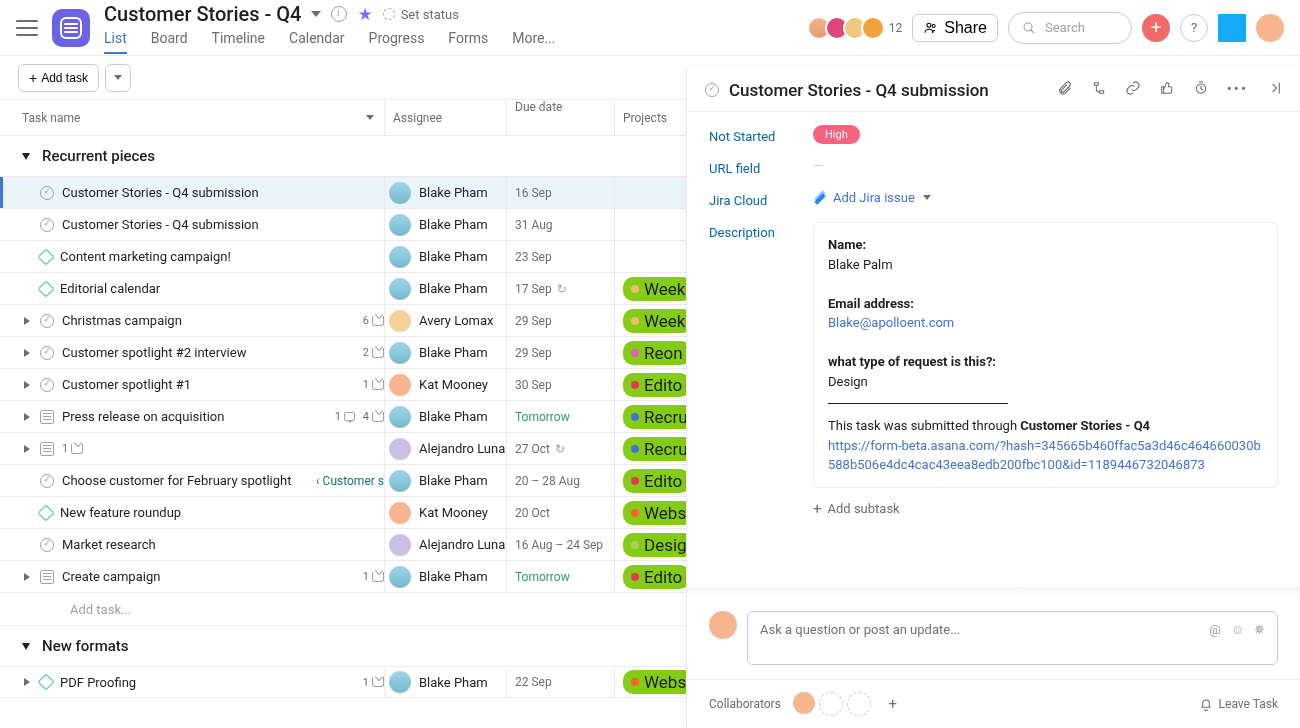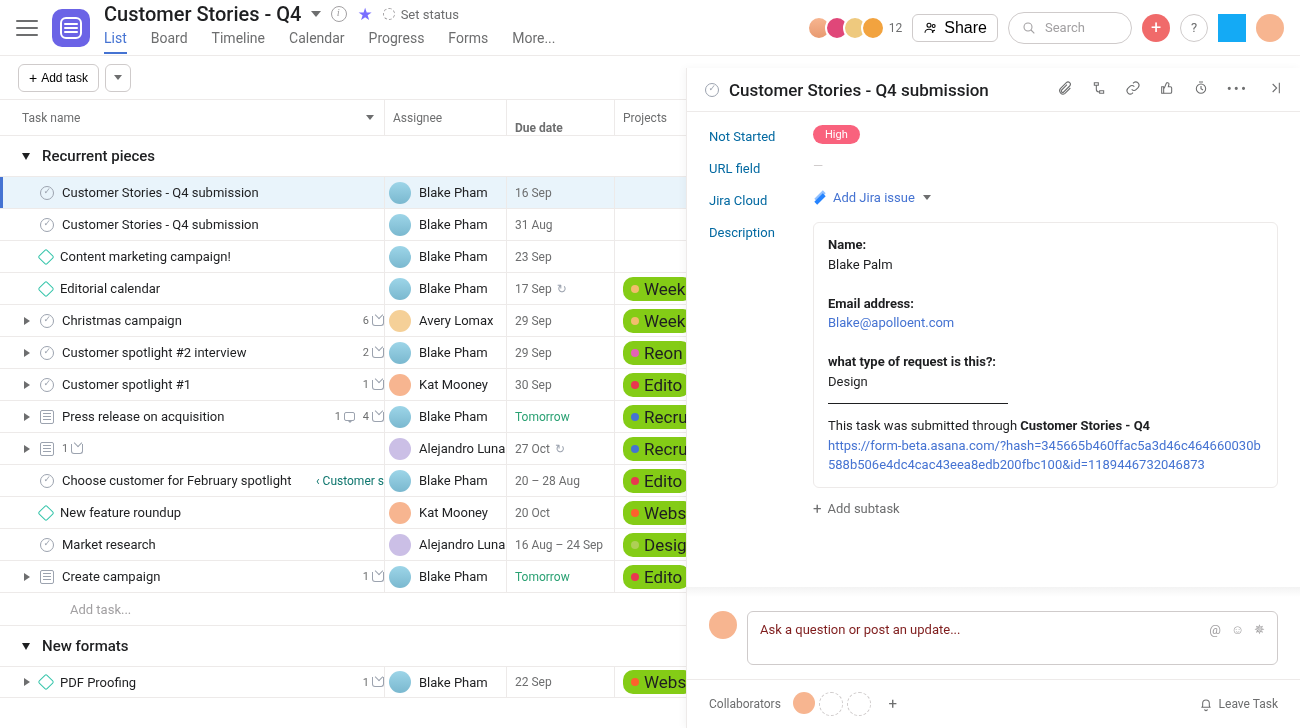--- a/index.html
+++ b/index.html
@@ -51,21 +51,21 @@
   .toolbar { height:44px; display:flex; align-items:center; padding:0 18px; gap:6px; border-bottom:1px solid #edeae9;}
   .add-task-btn { border:1px solid #cfcbcb; border-radius:6px; padding:5px 10px; font-size:12px; display:flex; align-items:center; gap:4px; cursor:pointer; background:#fff;}
   .add-task-chev { border:1px solid #cfcbcb; border-radius:6px; width:26px; height:28px; display:flex; align-items:center; justify-content:center; cursor:pointer; background:#fff;}
   .small-chev { width:0;height:0;border-left:4px solid transparent;border-right:4px solid transparent;border-top:5px solid #6d6e6f;}
 
   
   .list-area { position:absolute; top:100px; left:0; right:0; bottom:0; overflow:hidden; }
   .col-headers { height:36px; display:flex; align-items:center; font-size:12px; color:#6d6e6f; border-bottom:1px solid #edeae9;}
   .col-task { width:384px; padding-left:22px; display:flex; align-items:center; justify-content:space-between; padding-right:10px;}
   .col-ass { width:122px; padding-left:8px; border-left:1px solid #edeae9; height:100%; display:flex;align-items:center;}
-  .col-due { width:108px; padding-left:8px; border-left:1px solid #edeae9; height:100%; display:flex;align-items:flex-end;font-weight:bold;}
+  .col-due { width:108px; padding-left:8px; border-left:1px solid #edeae9; height:100%; display:flex;align-items:flex-start;}
   .col-proj { width:100px; padding-left:8px; border-left:1px solid #edeae9; height:100%; display:flex;align-items:center;}
 
   .section-row { height:40px; display:flex; align-items:center; padding-left:22px; gap:12px; font-size:15px; font-weight:500;}
   .tri { width:0;height:0;border-left:4px solid transparent;border-right:4px solid transparent;border-top:7px solid #1e1f21;}
 
   .task-row { height:32px; display:flex; align-items:center; border-top:1px solid #edeae9; font-size:13px;}
   .task-row:last-child{border-bottom:1px solid #edeae9;}
   .task-row.sel { background:#e9f4fb; box-shadow: inset 3px 0 0 #4573d2;}
   .cell-task { width:384px; display:flex; align-items:center; padding-left:22px; gap:8px; height:100%; overflow:hidden; white-space:nowrap;}
   .expand-tri { width:10px; display:inline-flex; justify-content:center;}
@@ -114,21 +114,21 @@
   .jira-ic::after{content:"";position:absolute;left:1px;top:3px;width:12px;height:4px;background:#2684ff;transform:rotate(-45deg);opacity:.5;}
   .desc-box { border:1px solid #edeae9; border-radius:6px; padding:12px 14px; font-size:13px; line-height:1.5;}
   .desc-box b{font-weight:700;}
   .desc-box a{color:#4573d2; text-decoration:none; word-break:break-all;}
   .desc-box hr{border:none;border-top:1px solid #1e1f21;width:180px;margin:12px 0;}
   .add-sub { color:#6d6e6f; font-size:13px; margin-top:12px; display:flex; align-items:center; gap:6px; cursor:pointer;}
   .dp-sepshade{height:10px; background:linear-gradient(#f3f3f3,rgba(255,255,255,0));}
 
   .comment-sec{padding:14px 22px; display:flex; gap:10px;}
   .comment-box{flex:1; border:1px solid #cfcbcb; border-radius:6px; min-height:54px; padding:10px 12px; display:flex; justify-content:space-between;}
-  .comment-ph{color:#7f1d1d;}
+  .comment-ph{color:#737373;}
   .c-icons{display:flex; gap:10px; color:#a2a0a2; align-self:flex-start;}
 
   .dp-foot{ border-top:1px solid #edeae9; padding:12px 22px; display:flex; align-items:center; justify-content:space-between;}
   .collab{display:flex; align-items:center; gap:12px; font-size:12px; color:#6d6e6f;}
   .collab-avs{display:flex; gap:4px;}
   .ghost-av{width:24px;height:24px;border:1px dashed #cfcbcb;border-radius:50%;}
   .plus-sm{width:20px;height:20px;display:flex;align-items:center;justify-content:center;color:#6d6e6f;cursor:pointer;font-size:15px;}
   .leave{display:flex;align-items:center;gap:5px;color:#6d6e6f;font-size:12px;cursor:pointer;}
 
   .svgi{width:16px;height:16px;fill:none;stroke:currentColor;stroke-width:1.6;}

